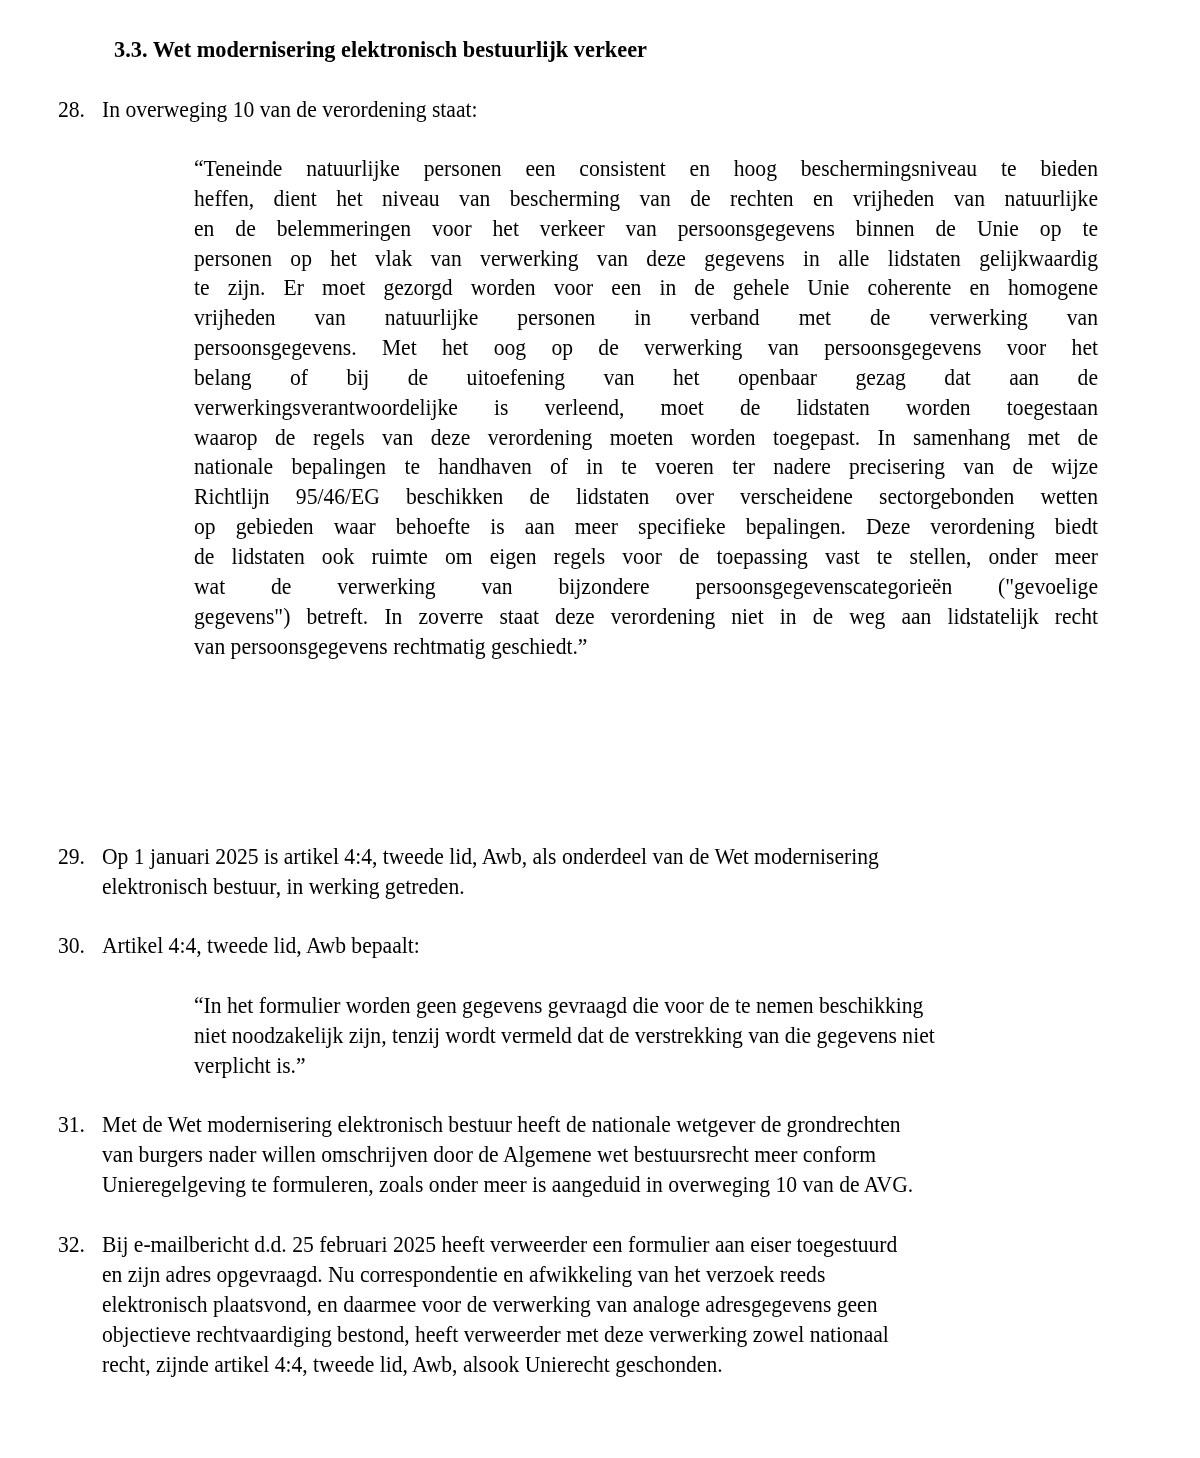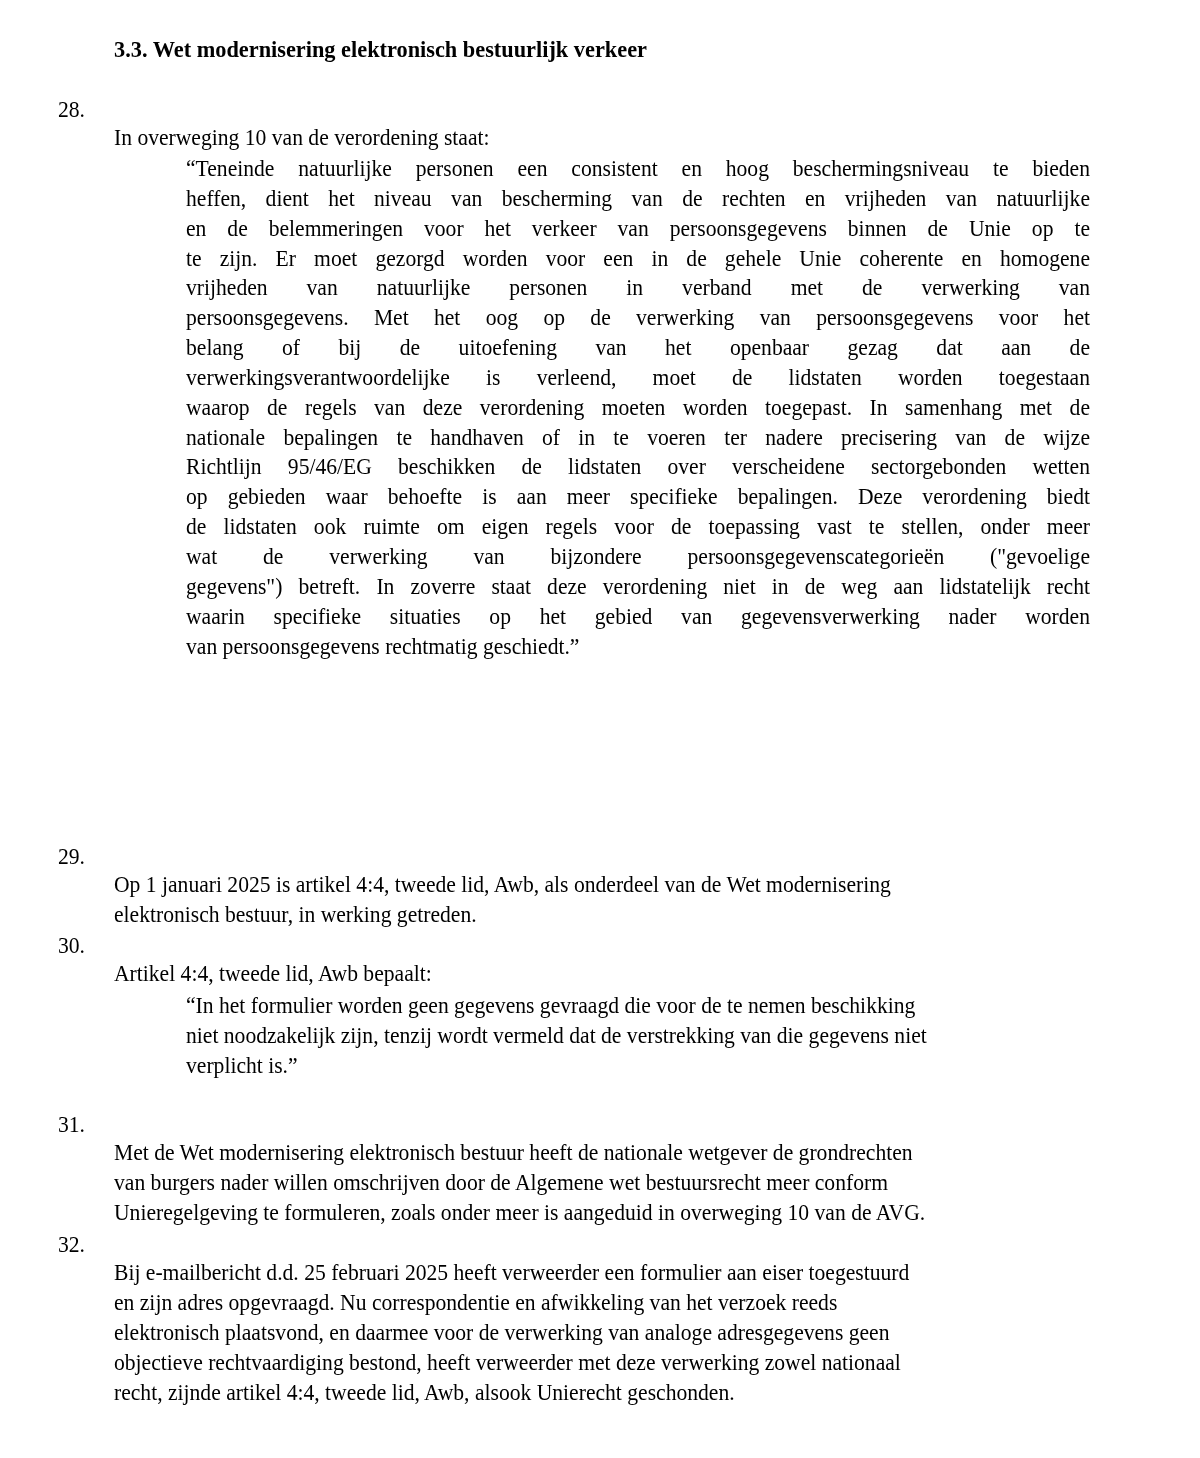--- a/index.html
+++ b/index.html
@@ -42,37 +42,36 @@
       position: absolute;
       left: 58px;
       top: 0;
       font-size: 24px;
       line-height: 30px;
       transform: scaleX(0.9);
       transform-origin: left top;
     }
     .para-body {
       position: absolute;
-      left: 114px;
+      left: 102px;
       top: 0;
       width: 980px;
-      margin-top: 28px;
     }
     .line {
       display: block;
       font-size: 24px;
       line-height: 30px;
       height: 30px;
       white-space: nowrap;
       transform: scaleX(0.9);
       transform-origin: left top;
     }
     .quote {
       position: absolute;
-      left: 186px;
+      left: 194px;
       width: 904px;
     }
     .qline {
       display: block;
       font-size: 24px;
       line-height: 29.85px;
       height: 29.85px;
       white-space: nowrap;
       overflow: visible;
       width: 1004px;
@@ -101,33 +100,33 @@
     <span class="para-num">28.</span>
     <div class="para-body">
       <span class="line">In overweging 10 van de verordening staat:</span>
     </div>
   </div>
 
   <div class="quote" style="top:154px;" id="quote-28">
       <div class="qline-wrap"><span class="qline" style="white-space: nowrap; display: inline-block; width: auto; word-spacing: 20.4886px;">“Teneinde natuurlijke personen een consistent en hoog beschermingsniveau te bieden</span></div>
       <div class="qline-wrap"><span class="qline" style="white-space: nowrap; display: inline-block; width: auto; word-spacing: 15.5995px;">heffen, dient het niveau van bescherming van de rechten en vrijheden van natuurlijke</span></div>
       <div class="qline-wrap"><span class="qline" style="white-space: nowrap; display: inline-block; width: auto; word-spacing: 17.2818px;">en de belemmeringen voor het verkeer van persoonsgegevens binnen de Unie op te</span></div>
+      <div class="qline-wrap"><span class="qline" style="white-space: nowrap; display: inline-block; width: auto; word-spacing: 14.3951px;">personen op het vlak van verwerking van deze gegevens in alle lidstaten gelijkwaardig</span></div>
       <div class="qline-wrap"><span class="qline" style="white-space: nowrap; display: inline-block; width: auto; word-spacing: 14.1333px;">te zijn. Er moet gezorgd worden voor een in de gehele Unie coherente en homogene</span></div>
       <div class="qline-wrap"><span class="qline" style="white-space: nowrap; display: inline-block; width: auto; word-spacing: 37.3341px;">vrijheden van natuurlijke personen in verband met de verwerking van</span></div>
       <div class="qline-wrap"><span class="qline" style="white-space: nowrap; display: inline-block; width: auto; word-spacing: 22.1304px;">persoonsgegevens. Met het oog op de verwerking van persoonsgegevens voor het</span></div>
       <div class="qline-wrap"><span class="qline" style="white-space: nowrap; display: inline-block; width: auto; word-spacing: 36.7293px;">belang of bij de uitoefening van het openbaar gezag dat aan de</span></div>
       <div class="qline-wrap"><span class="qline" style="white-space: nowrap; display: inline-block; width: auto; word-spacing: 34.1952px;">verwerkingsverantwoordelijke is verleend, moet de lidstaten worden toegestaan</span></div>
       <div class="qline-wrap"><span class="qline" style="white-space: nowrap; display: inline-block; width: auto; word-spacing: 13.4537px;">waarop de regels van deze verordening moeten worden toegepast. In samenhang met de</span></div>
       <div class="qline-wrap"><span class="qline" style="white-space: nowrap; display: inline-block; width: auto; word-spacing: 14.2674px;">nationale bepalingen te handhaven of in te voeren ter nadere precisering van de wijze</span></div>
       <div class="qline-wrap"><span class="qline" style="white-space: nowrap; display: inline-block; width: auto; word-spacing: 23.1395px;">Richtlijn 95/46/EG beschikken de lidstaten over verscheidene sectorgebonden wetten</span></div>
       <div class="qline-wrap"><span class="qline" style="white-space: nowrap; display: inline-block; width: auto; word-spacing: 16.3174px;">op gebieden waar behoefte is aan meer specifieke bepalingen. Deze verordening biedt</span></div>
       <div class="qline-wrap"><span class="qline" style="white-space: nowrap; display: inline-block; width: auto; word-spacing: 13.0485px;">de lidstaten ook ruimte om eigen regels voor de toepassing vast te stellen, onder meer</span></div>
       <div class="qline-wrap"><span class="qline" style="white-space: nowrap; display: inline-block; width: auto; word-spacing: 44.9361px;">wat de verwerking van bijzondere persoonsgegevenscategorieën ("gevoelige</span></div>
       <div class="qline-wrap"><span class="qline" style="white-space: nowrap; display: inline-block; width: auto; word-spacing: 11.9248px;">gegevens") betreft. In zoverre staat deze verordening niet in de weg aan lidstatelijk recht</span></div>
-      <div class="qline-wrap"><span class="qline" style="white-space: nowrap; display: inline-block; width: auto; word-spacing: 25.9331px;">waarin specifieke situaties op het gebied van gegevensverwerking nader worden</span></div>
       <div class="qline-wrap"><span class="qline last" style="white-space: nowrap; display: inline-block; width: auto;">van persoonsgegevens rechtmatig geschiedt.”</span></div>
     </div>
 
   <div class="para" style="top:841px;">
     <span class="para-num">29.</span>
     <div class="para-body">
       <span class="line">Op 1 januari 2025 is artikel 4:4, tweede lid, Awb, als onderdeel van de Wet modernisering</span>
       <span class="line">elektronisch bestuur, in werking getreden.</span>
     </div>
   </div>

